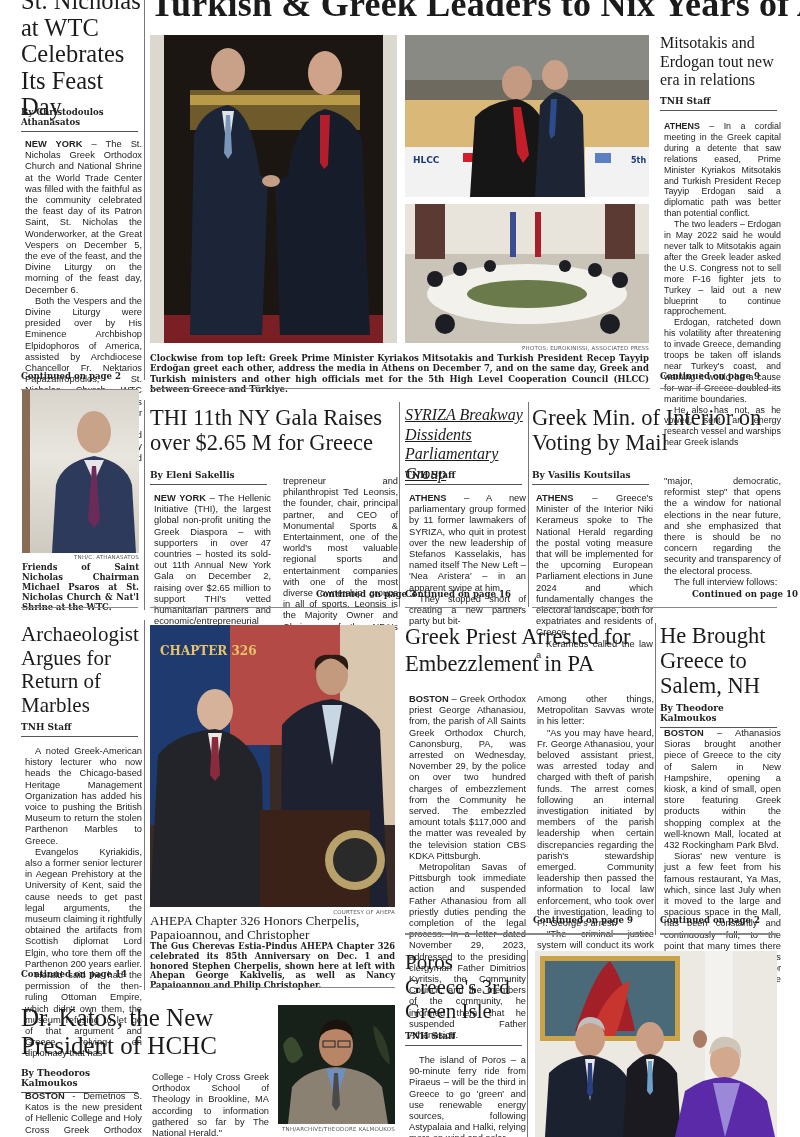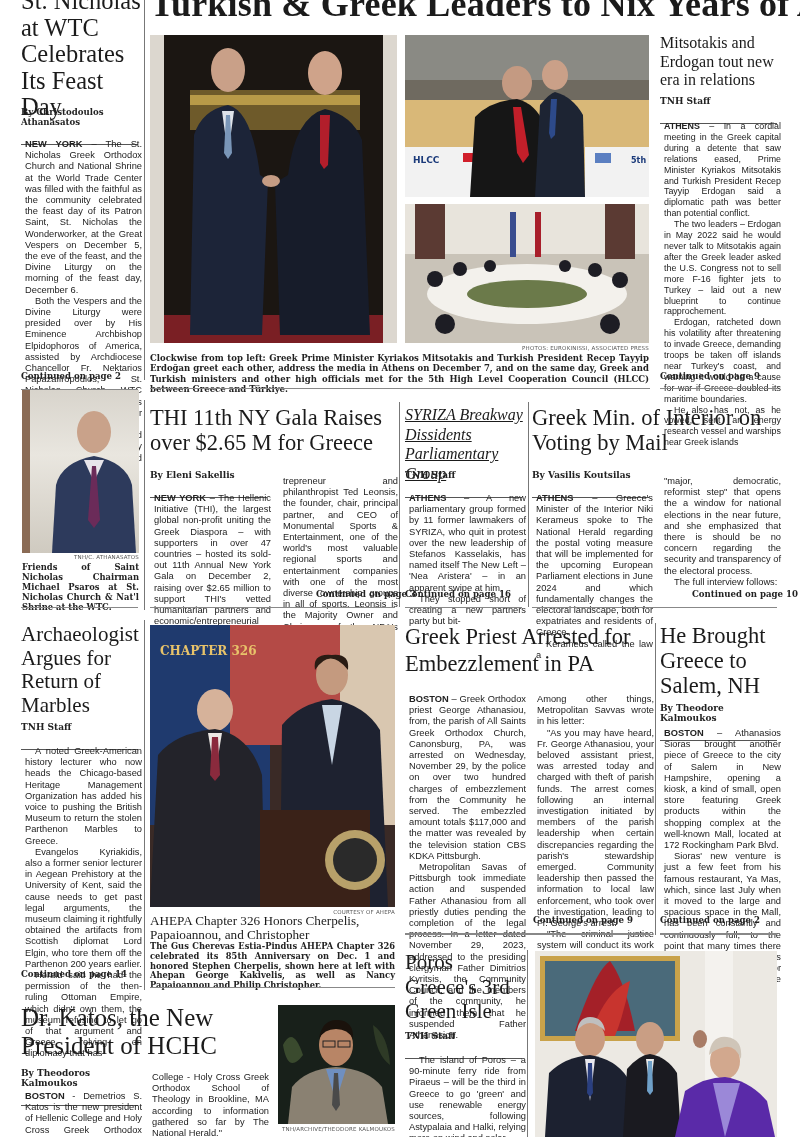--- a/index.html
+++ b/index.html
@@ -1,20 +1,20 @@
 <!DOCTYPE html>
 <html><head>
 <meta charset="utf-8">
 <style>
   html, body { margin:0; padding:0; background:#fff; }
   body { width:800px; height:1137px; overflow:hidden; position:relative; font-family:"DejaVu Serif", serif; color:#1a1a1a; }
   .abs { position:absolute; }
   .hl { font-family:"Liberation Serif", serif; color:#1b1b1b; line-height:1.0; margin:0; font-weight:normal; }
   .hl-bold { font-weight:bold; }
-  .byline { font-family:"DejaVu Serif", serif; font-weight:bold; font-size:9px; border-bottom:1.5px solid #555; padding-bottom:17px; color:#222; }
+  .byline { font-family:"DejaVu Serif", serif; font-weight:bold; font-size:9px; border-bottom:1.5px solid #555; padding-bottom:4px; color:#222; }
   .body { font-family:Liberation Sans, sans-serif; font-size:9.3px; line-height:11.2px; text-align:justify; color:#222; margin:4px; }
   .body p { margin:0; text-indent:10px; }
   .body p.first { text-indent:0; }
   .dl { font-weight:bold; }
   .cont { font-family:"DejaVu Serif", serif; font-weight:bold; font-size:8.6px; color:#222; }
   .rule { position:absolute; height:0; border-top:1.5px solid #888; }
   .vrule { position:absolute; width:0; border-left:1.5px solid #777; }
   .credit { font-family:"DejaVu Sans", sans-serif; font-size:5.5px; color:#555; text-align:right; letter-spacing:0.2px; }
   .caption { font-family:"DejaVu Serif", serif; font-weight:bold; font-size:8.4px; line-height:10px; color:#222; text-align:justify; }
   .photo { position:absolute; overflow:hidden; }
@@ -224,21 +224,21 @@
     <p>Fr. George has been suspended from priestly ministry until the conclusion of the legal</p>
   </div>
   <div class="abs cont" style="left:533px; top:915px;">Continued on page 9</div>
   <div class="rule" style="left:405px; top:933px; width:245px; border-top-width:2px;"></div>
 </div>
 
 <div>
   <h2 class="abs hl" style="left:660px; top:623px; width:125px; font-size:22.5px; line-height:25px;">He Brought Greece to Salem, NH</h2>
   <div class="abs byline" style="left:660px; top:703px; width:117px;">By Theodore Kalmoukos</div>
   <div class="abs body" style="left:660px; top:724px; width:117px;">
-    <p class="first"><span class="dl">BOSTON</span><span> – Athanasios Sioras brought another piece of Greece to the city of Salem in New Hampshire, opening a kiosk, a kind of small, open store featuring Greek products within the shopping complex at the well-known Mall, located at 172 Rockingham Park Blvd.</span></p>
+    <p class="first"><span class="dl">BOSTON</span><span> – Athanasios Sioras brought another piece of Greece to the city of Salem in New Hampshire, opening a kiosk, a kind of small, open store featuring Greek products within the shopping complex at the well-known Mall, located at 432 Rockingham Park Blvd.</span></p>
     <p>Sioras' new venture is just a few feet from his famous restaurant, Ya Mas, which, since last July when it moved to the large and spacious space in the Mall, has been constantly and continuously full, to the point that many times there are lines of customers patiently waiting to enter for lunch or dinner. From the afternoon and until Sunday</p>
   </div>
   <div class="abs cont" style="left:660px; top:915px;">Continued on page 2</div>
   <div class="rule" style="left:660px; top:933px; width:117px; border-top-width:2px;"></div>
 </div>
 
 <div>
   <h2 class="abs hl" style="left:21px; top:1004px; width:245px; font-size:25px; line-height:28px;">Dr. Katos, the New President of HCHC</h2>
   <div class="abs byline" style="left:21px; top:1068px; width:117px;">By Theodoros Kalmoukos</div>
   <div class="abs body" style="left:21px; top:1087px; width:117px;">

